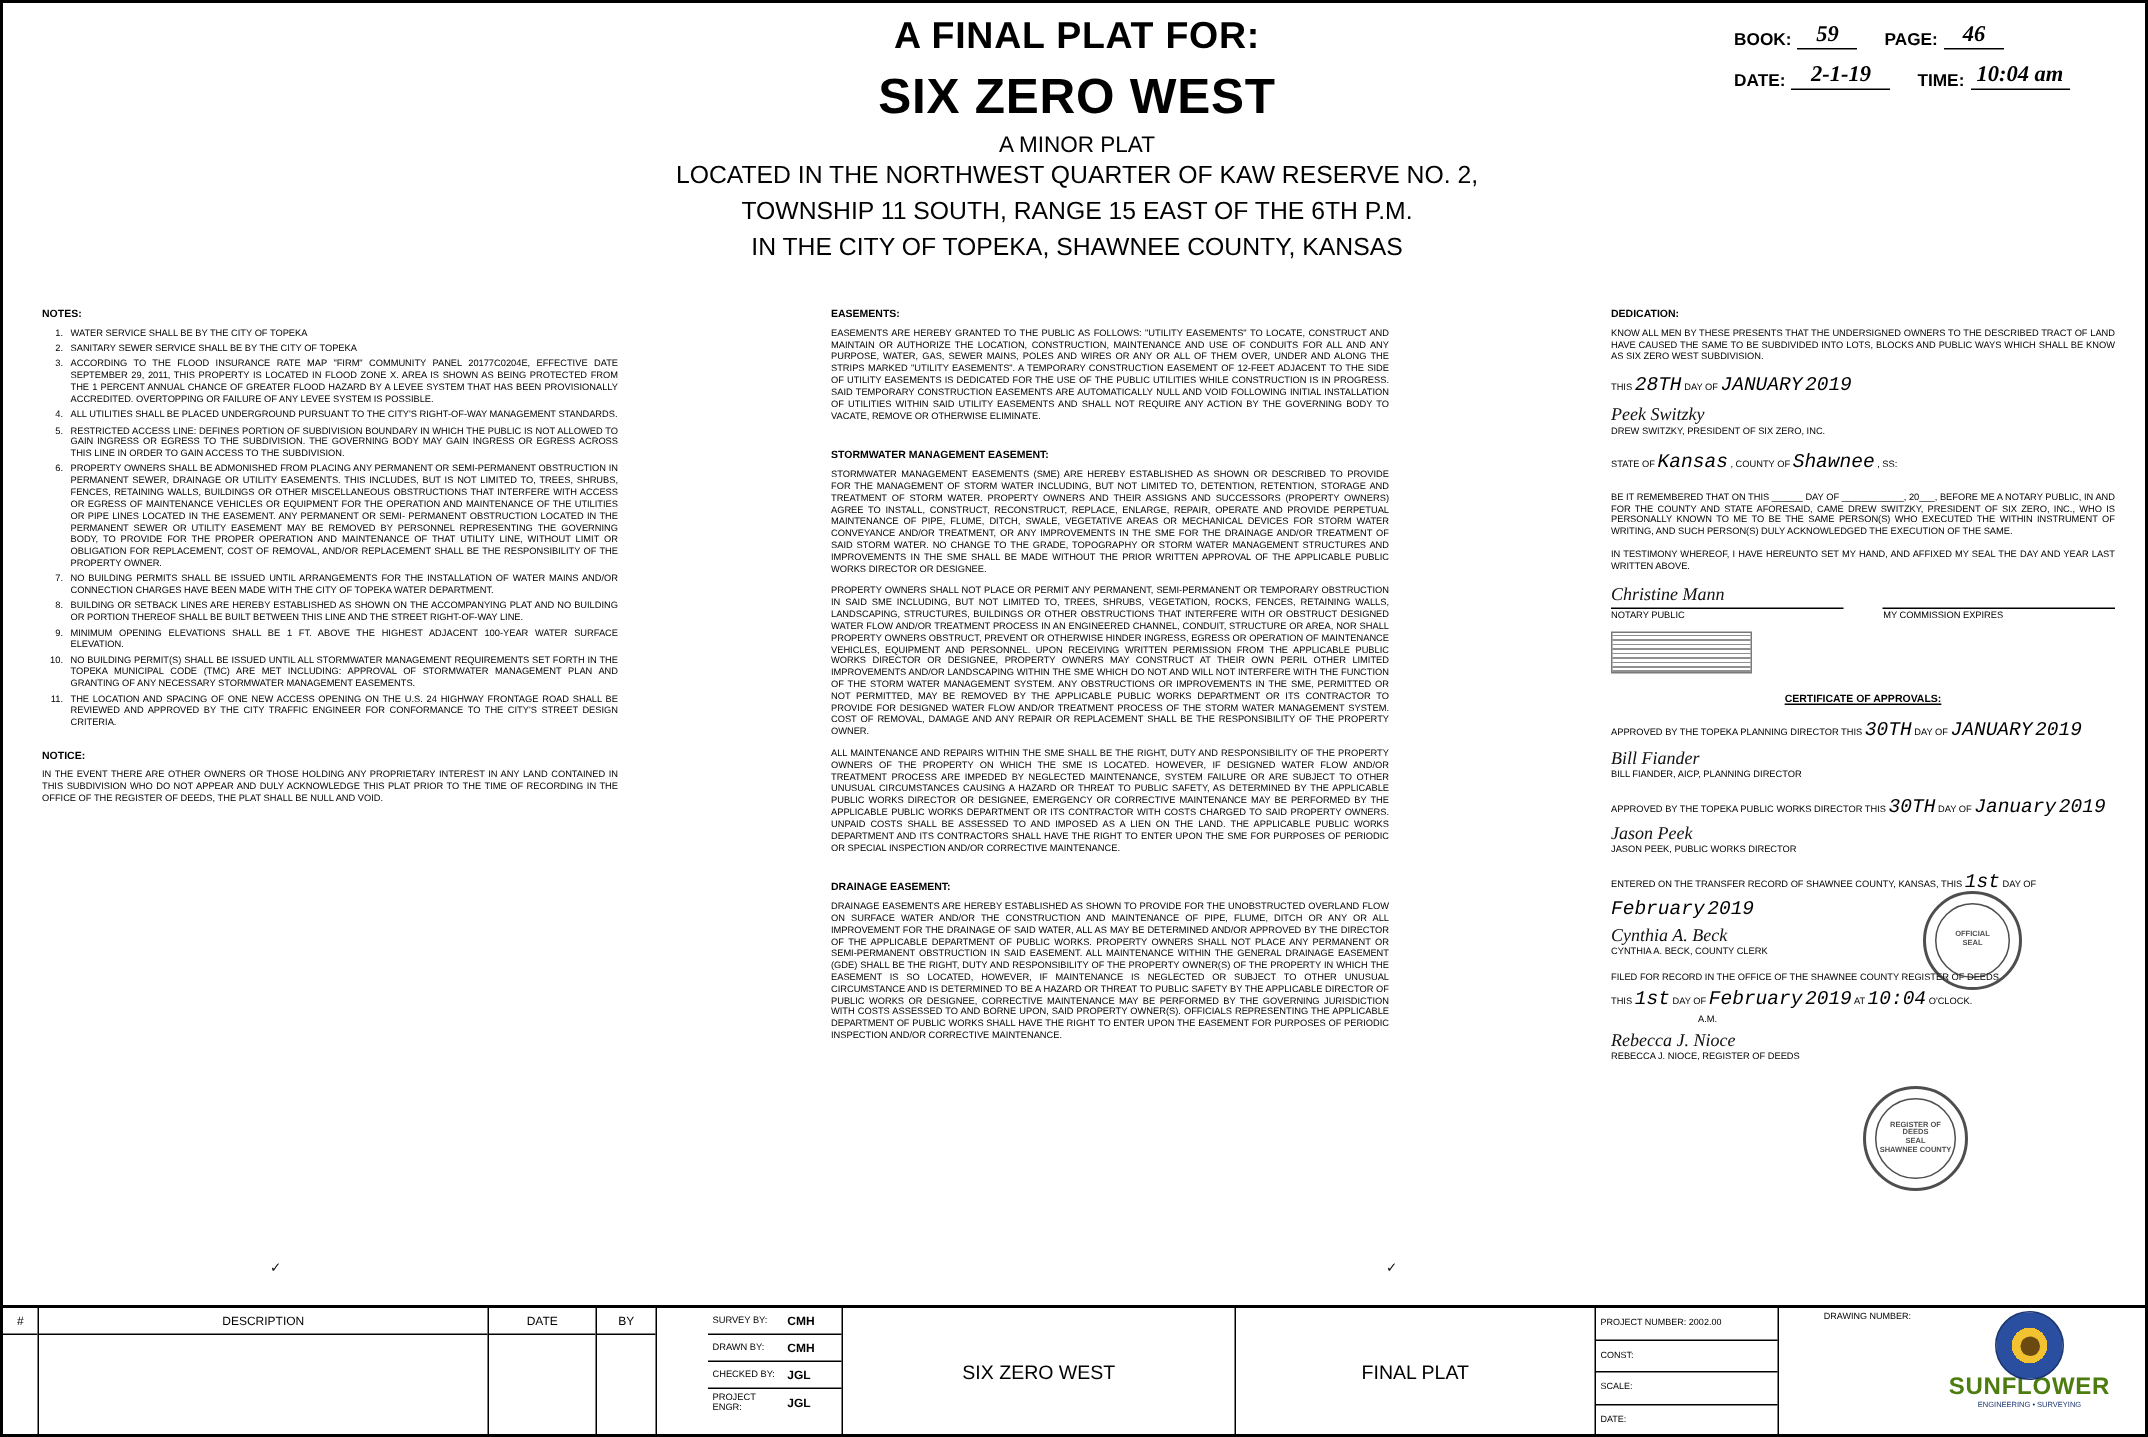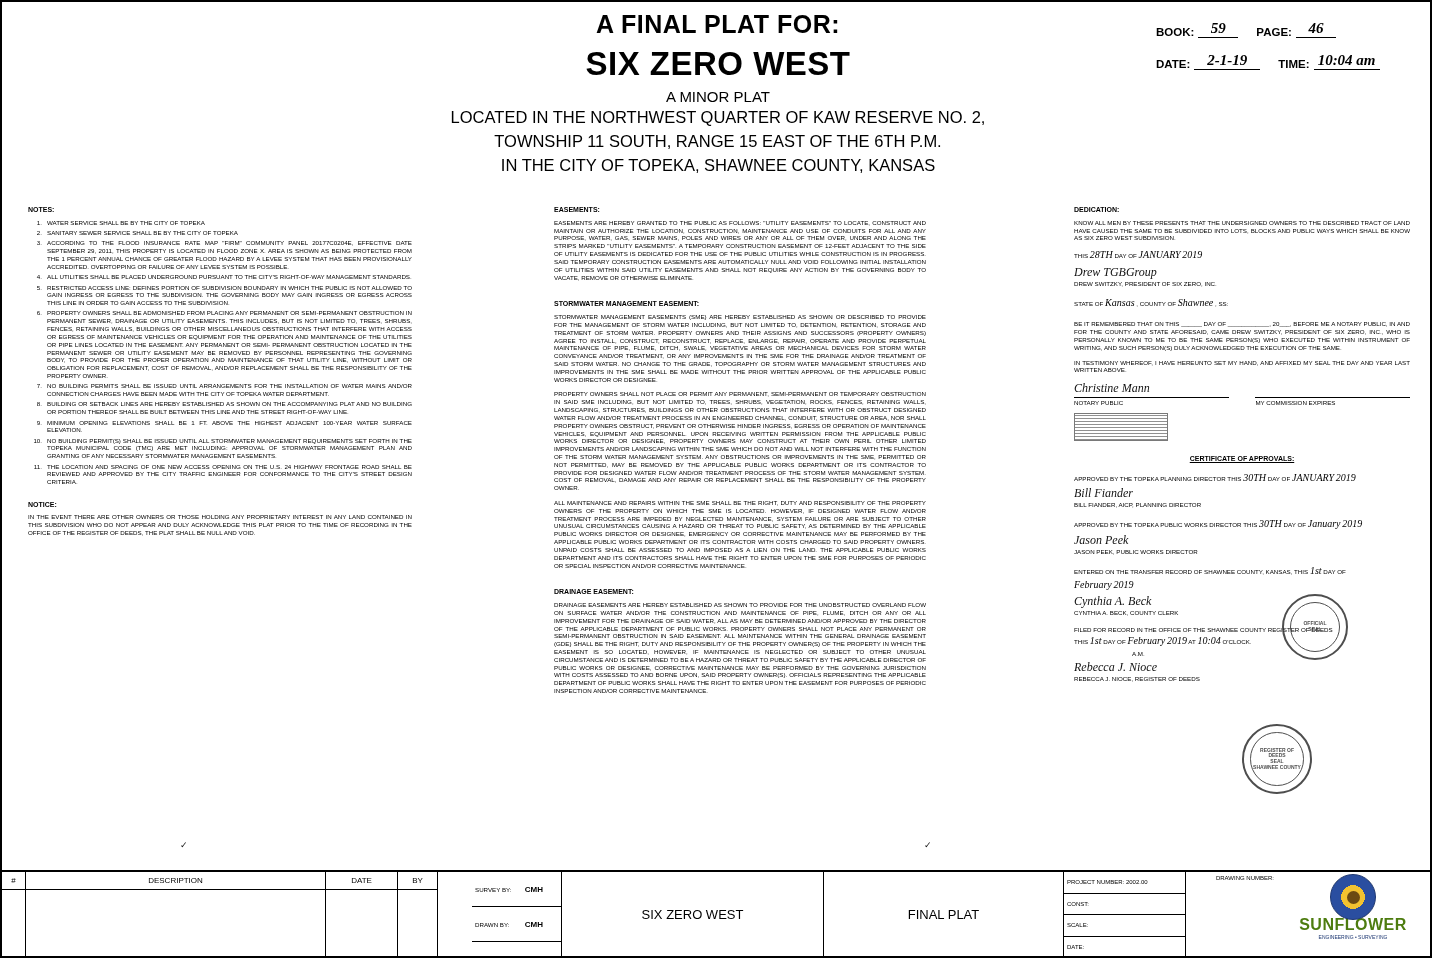--- a/index.html
+++ b/index.html
@@ -58,21 +58,21 @@
     top: 14px;
     width: 250px;
     font-size: 11px;
   }
   .bookrow {
     display: flex;
     align-items: flex-end;
     margin-bottom: 10px;
     white-space: nowrap;
   }
-  .bookrow .lbl { font-weight: bold; font-size: 11.5px; margin-right: 4px; margin-top: 10px;}
+  .bookrow .lbl { font-weight: bold; font-size: 11.5px; margin-right: 4px;}
   .bookrow .val {
     font-family: "Liberation Serif", serif;
     font-weight: bold;
     font-size: 15px;
     font-style: italic;
     border-bottom: 1px solid #000;
     min-width: 34px;
     text-align: center;
     line-height: 1;
     padding: 0 3px 1px 3px;
@@ -109,23 +109,23 @@
     text-align: right;
     padding-right: 5px;
   }
   .notes-list li .txt { flex: 1; }
   .para { margin: 0 0 7px 0; }
 
   #col-notes { left: 26px; top: 204px; width: 384px; }
   #col-ease  { left: 552px; top: 204px; width: 372px; }
   #col-ded   { left: 1072px; top: 204px; width: 336px; }
   .hand {
-    font-family: Liberation Serif, serif;
+    font-family: Liberation Mono, monospace;
     font-style: italic;
-    font-size: 10px;
+    font-size: 13px;
   }
   .ded-row { margin: 0 0 3px 0; font-size: 6.2px; }
   .ded-name { font-size: 6.2px; margin: 1px 0 9px 0; }
   .ul-name {
     border-top: 1px solid #000;
     display: block;
     width: 165px;
     padding-top: 1px;
     font-size: 6.2px;
   }
@@ -207,21 +207,21 @@
     display: flex; align-items: center; justify-content: center;
     font-size: 8px; font-weight: normal;
   }
   .rev-body { height: 100%; }
   .c-hash { width: 24px; }
   .c-date { width: 72px; }
   .c-desc { width: 300px; }
   .c-by   { width: 40px; border-right: 1.5px solid #000; }
   .stack-cell { width: 90px; }
   .stack-row {
-    height: 35px;
+    height: 18px;
     border-bottom: 1.5px solid #000;
     display: flex;
     align-items: center;
     box-sizing: border-box;
   }
   .stack-row:last-child { border-bottom: none; }
   .stack-row .k { font-size: 6.2px; padding-left: 3px; width: 56%; }
   .stack-row .v { font-size: 8px; font-weight: bold; }
   .logo-cell {
     width: 245px;
@@ -405,21 +405,21 @@
     <p class="para">KNOW ALL MEN BY THESE PRESENTS THAT THE UNDERSIGNED OWNERS TO THE DESCRIBED TRACT OF LAND HAVE CAUSED THE SAME TO BE SUBDIVIDED INTO LOTS, BLOCKS AND PUBLIC WAYS WHICH SHALL BE KNOW AS SIX ZERO WEST SUBDIVISION.</p>
 
     <div class="ded-row">
       <span>THIS</span>
       <span class="hand">28TH</span>
       <span>DAY OF</span>
       <span class="hand">JANUARY</span>
       <span class="hand">2019</span>
     </div>
 
-    <div class="scribble">Drew TGBGroup</div>
+    <div class="scribble">Peek Switzky</div>
     <div class="ded-name">DREW SWITZKY, PRESIDENT OF SIX ZERO, INC.</div>
 
     <div class="ded-row">
       <span>STATE OF</span>
       <span class="hand">Kansas</span>
       <span>, COUNTY OF</span>
       <span class="hand">Shawnee</span>
       <span>, SS:</span>
     </div>
 

